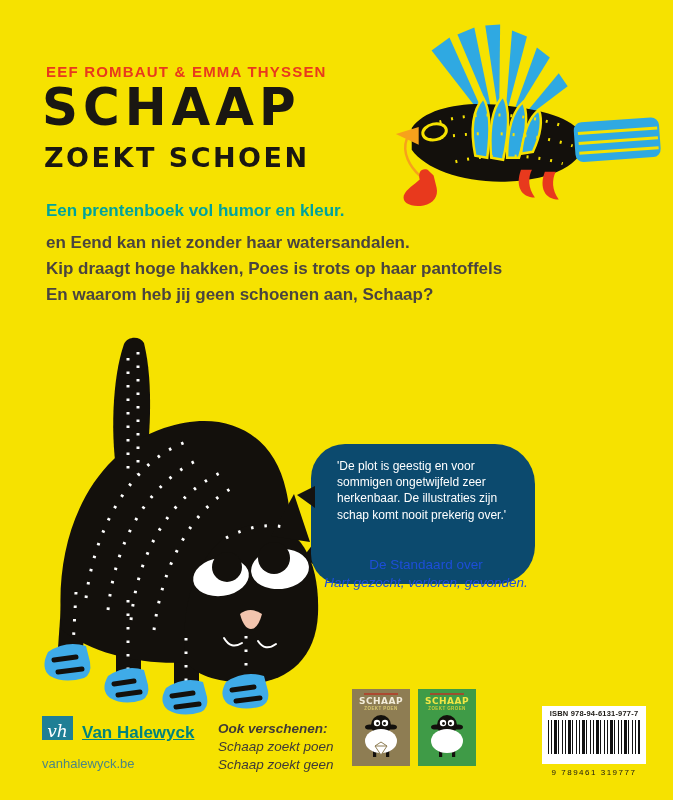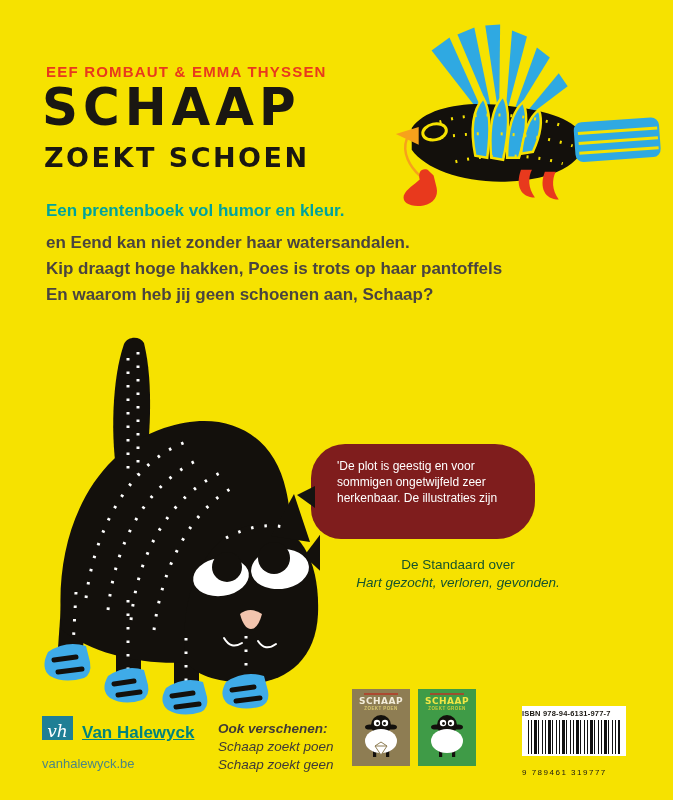--- a/index.html
+++ b/index.html
@@ -18,29 +18,29 @@
   
   .tagline{position:absolute;left:46px;top:201px;font-size:17px;font-weight:bold;color:#00A39B;}
   .body-text{position:absolute;left:46px;top:230px;font-size:17px;font-weight:bold;
              color:#4A443F;line-height:26px;}
 
   
   .bird{position:absolute;left:372px;top:20px;width:298px;height:192px;}
   .cat{position:absolute;left:28px;top:330px;width:292px;height:400px;}
 
   
-  .bubble{position:absolute;left:311px;top:444px;width:224px;height:95px;background:#7f1d1d;
+  .bubble{position:absolute;left:311px;top:444px;width:224px;height:140px;background:#0c4a6e;
           border-radius:34px 40px 38px 30px;}
   .bubble-tail{position:absolute;left:-14px;top:42px;width:0;height:0;
           border-top:9px solid transparent;border-bottom:13px solid transparent;
           border-right:18px solid #151310;}
   .bubble-text{position:absolute;left:26px;top:14px;color:#FFFFFF;font-size:12px;
           line-height:16.2px;white-space:nowrap;}
   .quote-source{position:absolute;left:316px;top:556px;width:220px;text-align:center;
-          color:#14532d;font-size:13.5px;line-height:18px;padding-left:32px;}
+          color:#1d4ed8;font-size:13.5px;line-height:18px;}
   .quote-work{font-style:italic;}
 
   
   .also{position:absolute;left:218px;top:720px;width:126px;text-align:left;color:#3F3A36;
         font-size:13.5px;line-height:18px;font-style:italic;}
   .also-heading{font-weight:bold;}
 
   
   .mini-cover{position:absolute;top:689px;width:58px;height:77px;text-align:center;}
   .mini-cover.c1{left:352px;background:#8E7D53;}
@@ -54,22 +54,22 @@
   .mini-sheep{display:block;margin:1px auto 0 auto;}
 
   
   .logo-square{position:absolute;left:42px;top:716px;width:31px;height:24px;background:#1F7F95;
                color:#FFFFFF;font-size:17px;text-align:center;line-height:30px;
                font-family:"DejaVu Serif", serif;font-style:italic;}
   .publisher-name{position:absolute;left:82px;top:723px;font-size:17px;font-weight:600;color:#00837D;text-decoration:underline;}
   .publisher-site{position:absolute;left:42px;top:756px;font-size:13px;color:#4E8680;}
 
   
-  .barcode-box{position:absolute;left:522px;top:706px;width:104px;height:50px;background:#FFFFFF;
-               text-align:left;}
+  .barcode-box{position:absolute;left:542px;top:706px;width:104px;height:58px;background:#FFFFFF;
+               text-align:center;}
   .isbn-label{font-size:7.5px;font-weight:bold;color:#1A1712;margin-top:3px;letter-spacing:.2px;}
   .bars{margin:2px auto 0 auto;width:92px;height:34px;
         background:repeating-linear-gradient(90deg,
           #111 0 1.5px, transparent 1.5px 3px,
           #111 3px 4px, transparent 4px 6.5px,
           #111 6.5px 9px, transparent 9px 10px,
           #111 10px 11px, transparent 11px 14px);}
   .barcode-digits{font-size:8px;color:#1A1712;letter-spacing:1.5px;margin-top:14px;}
 </style>
 </head>
@@ -200,20 +200,21 @@
         <path d="M208,371 l24,-3"></path>
     </g>
   </svg>
 
   <div class="bubble">
     <div class="bubble-tail"></div>
     <div class="bubble-text">
       <div>'De plot is geestig en voor</div>
       <div>sommigen ongetwijfeld zeer</div>
       <div>herkenbaar. De illustraties zijn</div>
+      <div>schap komt nooit prekerig over.'</div>
     </div>
   </div>
   <div class="quote-source">
     <div>De Standaard over</div>
     <div class="quote-work">Hart gezocht, verloren, gevonden.</div>
   </div>
 
   <div class="also">
     <div class="also-heading">Ook verschenen:</div>
     <div>Schaap zoekt poen</div>

